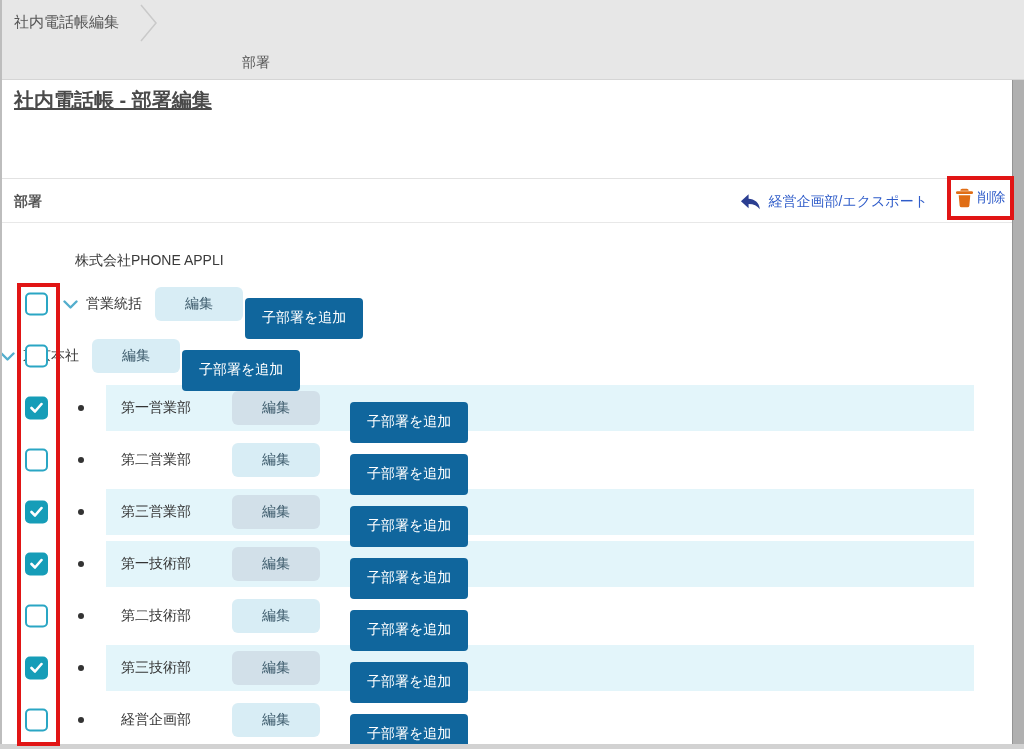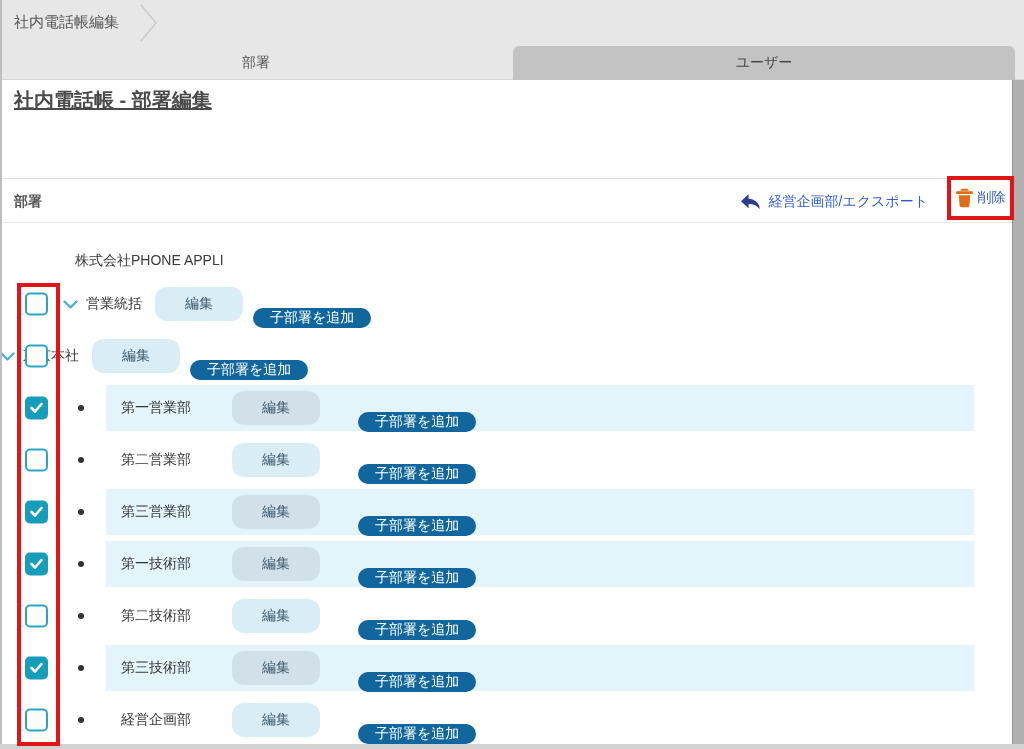--- a/index.html
+++ b/index.html
@@ -40,41 +40,40 @@
   .level-1 .row-content { padding-left:63px; }
   .level-2 .row-content { }
   .level-3 .row-content { padding-left:76px;gap:28px; }
   .checkbox { position:absolute; left:25px; top:50%; transform:translateY(-50%); width:23px; height:23px; border:2px solid #2aa6c4; border-radius:5px; background:#fff; z-index:2; cursor:pointer; display:flex; align-items:center; justify-content:center; }
   .checkbox svg { display:none; }
   .checkbox.checked { background:#169db8; border-color:#169db8; }
   .checkbox.checked svg { display:block; }
   .expander { display:flex; align-items:center; margin-right:8px; cursor:pointer; }
   .bullet { width:6px; height:6px; border-radius:50%; background:#333; margin-left:2px; margin-right:9px; }
   .node-label { font-size:14px; color:#333; margin-right:13px; white-space:nowrap; }
-  .btn-edit { font-family:inherit; font-size:14px; color:#3c5a6b; background:#d8edf5; border:none; border-radius:12px; height:34px; padding:0 30px; margin-right:10px; cursor:pointer; }
+  .btn-edit { font-family:inherit; font-size:14px; color:#3c5a6b; background:#d8edf5; border:none; border-radius:6px; height:34px; padding:0 30px; margin-right:2px; cursor:pointer; }
   .row.highlighted .btn-edit { background:#d2e0e9; }
-  .btn-add { font-family:inherit; font-size:14px; color:#fff; background:#10669d; border:none; border-radius:12px; height:20px; padding:0 17px; cursor:pointer;margin-top:28px; }
+  .btn-add { font-family:inherit; font-size:14px; color:#fff; background:#10669d; border:none; border-radius:4px; height:41px; padding:0 17px; cursor:pointer;margin-top:28px; }
 
   
   .annotation-col { position:absolute; left:17px; top:283px; width:43px; height:463px; border:4px solid #e11515; z-index:5; pointer-events:none; }
 </style>
 </head>
 <body>
 
 <div class="screen">
 
   <div class="header">
     <span class="breadcrumb-item">社内電話帳編集</span>
     <span class="breadcrumb-chevron">
       <svg width="22" height="40" viewBox="0 0 22 40">
           <polyline points="3,2 18,20 3,38" fill="none" stroke="#c9c9c9" stroke-width="1.5"></polyline>
         </svg>
     </span>
     <div class="tab-active">部署</div>
-    <div class="tab-inactive">ユーザー</div>
   </div>
 
   <div class="page-title">社内電話帳 - 部署編集</div>
 
   <div class="section-header">
     <span class="section-title">部署</span>
     <a class="link-import">
       <span style="display:flex;">
         <svg width="21" height="17" viewBox="0 0 22 17">
             <path d="M9 1 L1 8.2 L9 15.5 V11 C14.5 11 18 12.8 20.8 16.6 C20.3 9.6 15 5.8 9 5.6 Z" fill="#2b3e91"></path>

